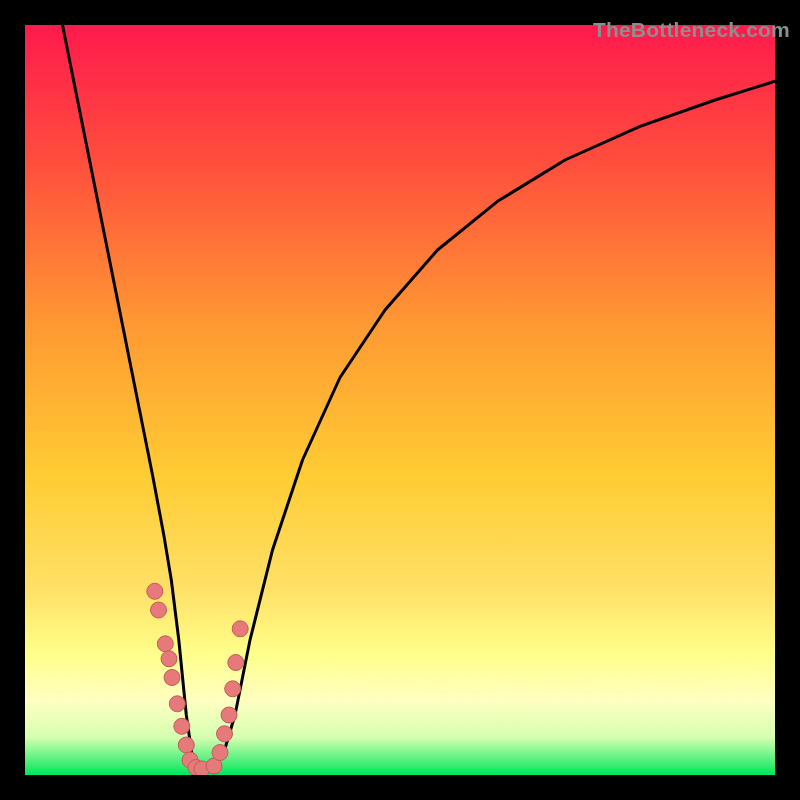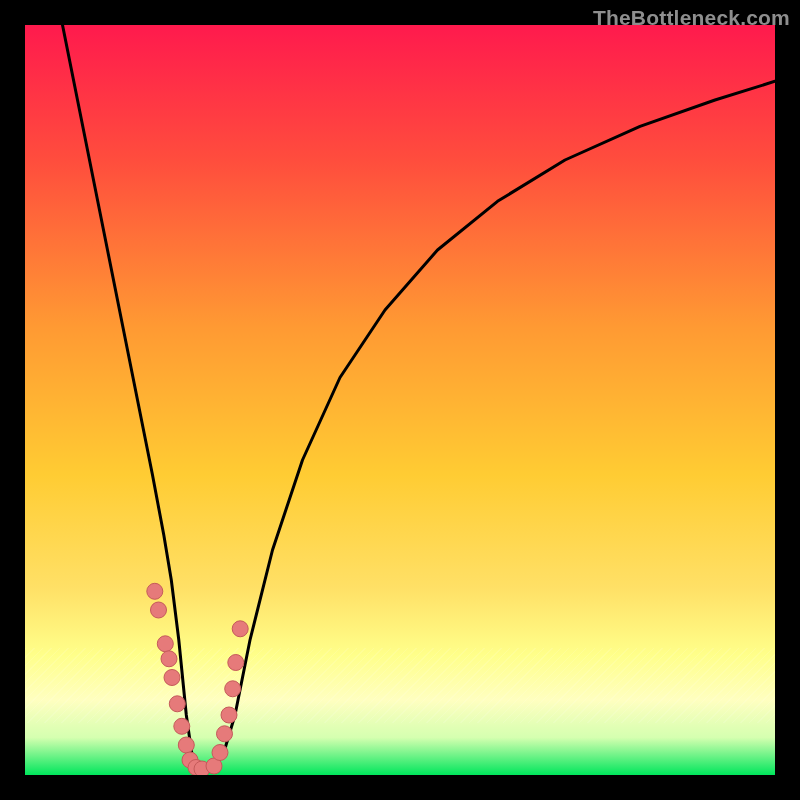--- a/index.html
+++ b/index.html
@@ -41,21 +41,21 @@
       transparent 1px,
       transparent 6px
     );
   }
   svg.curve {
     position: absolute;
     inset: 0;
   }
   .watermark {
     position: absolute;
-    top: 6px;
+    top: 18px;
     right: 10px;
     font-family: Arial, Helvetica, sans-serif;
     font-size: 21px;
     font-weight: bold;
     color: #8e8e8e;
     letter-spacing: 0.2px;
   }
 </style>
 </head>
 <body>

